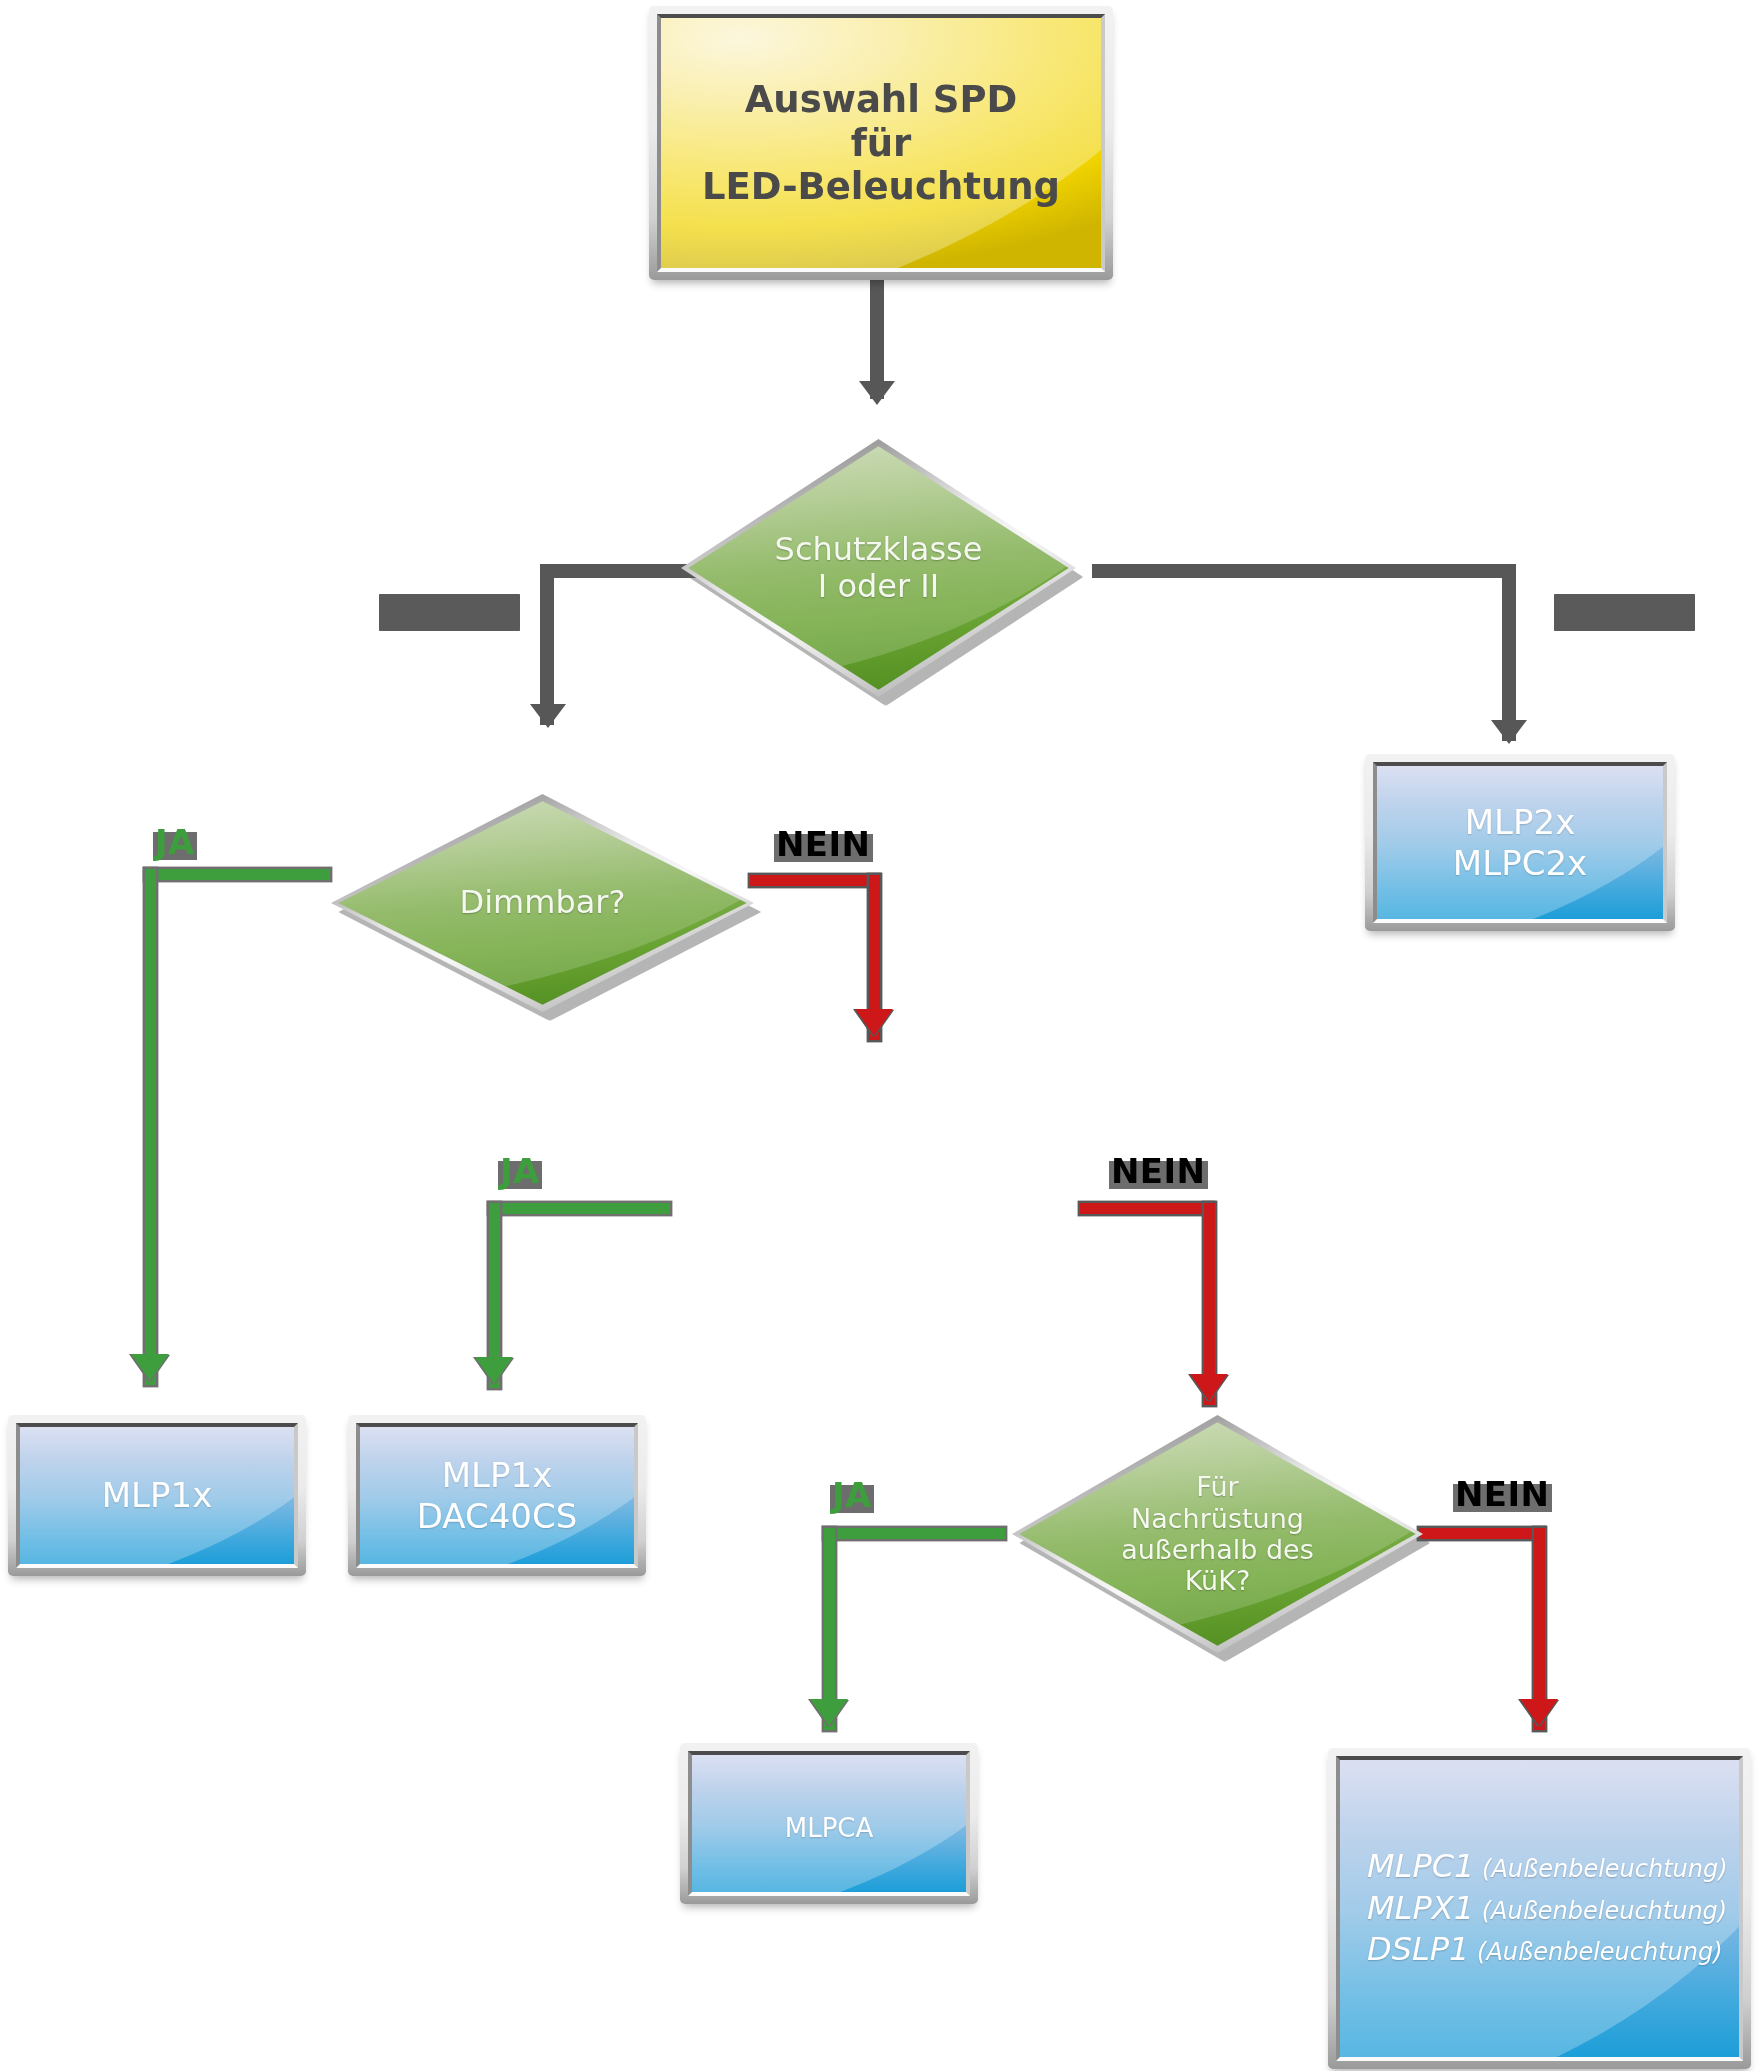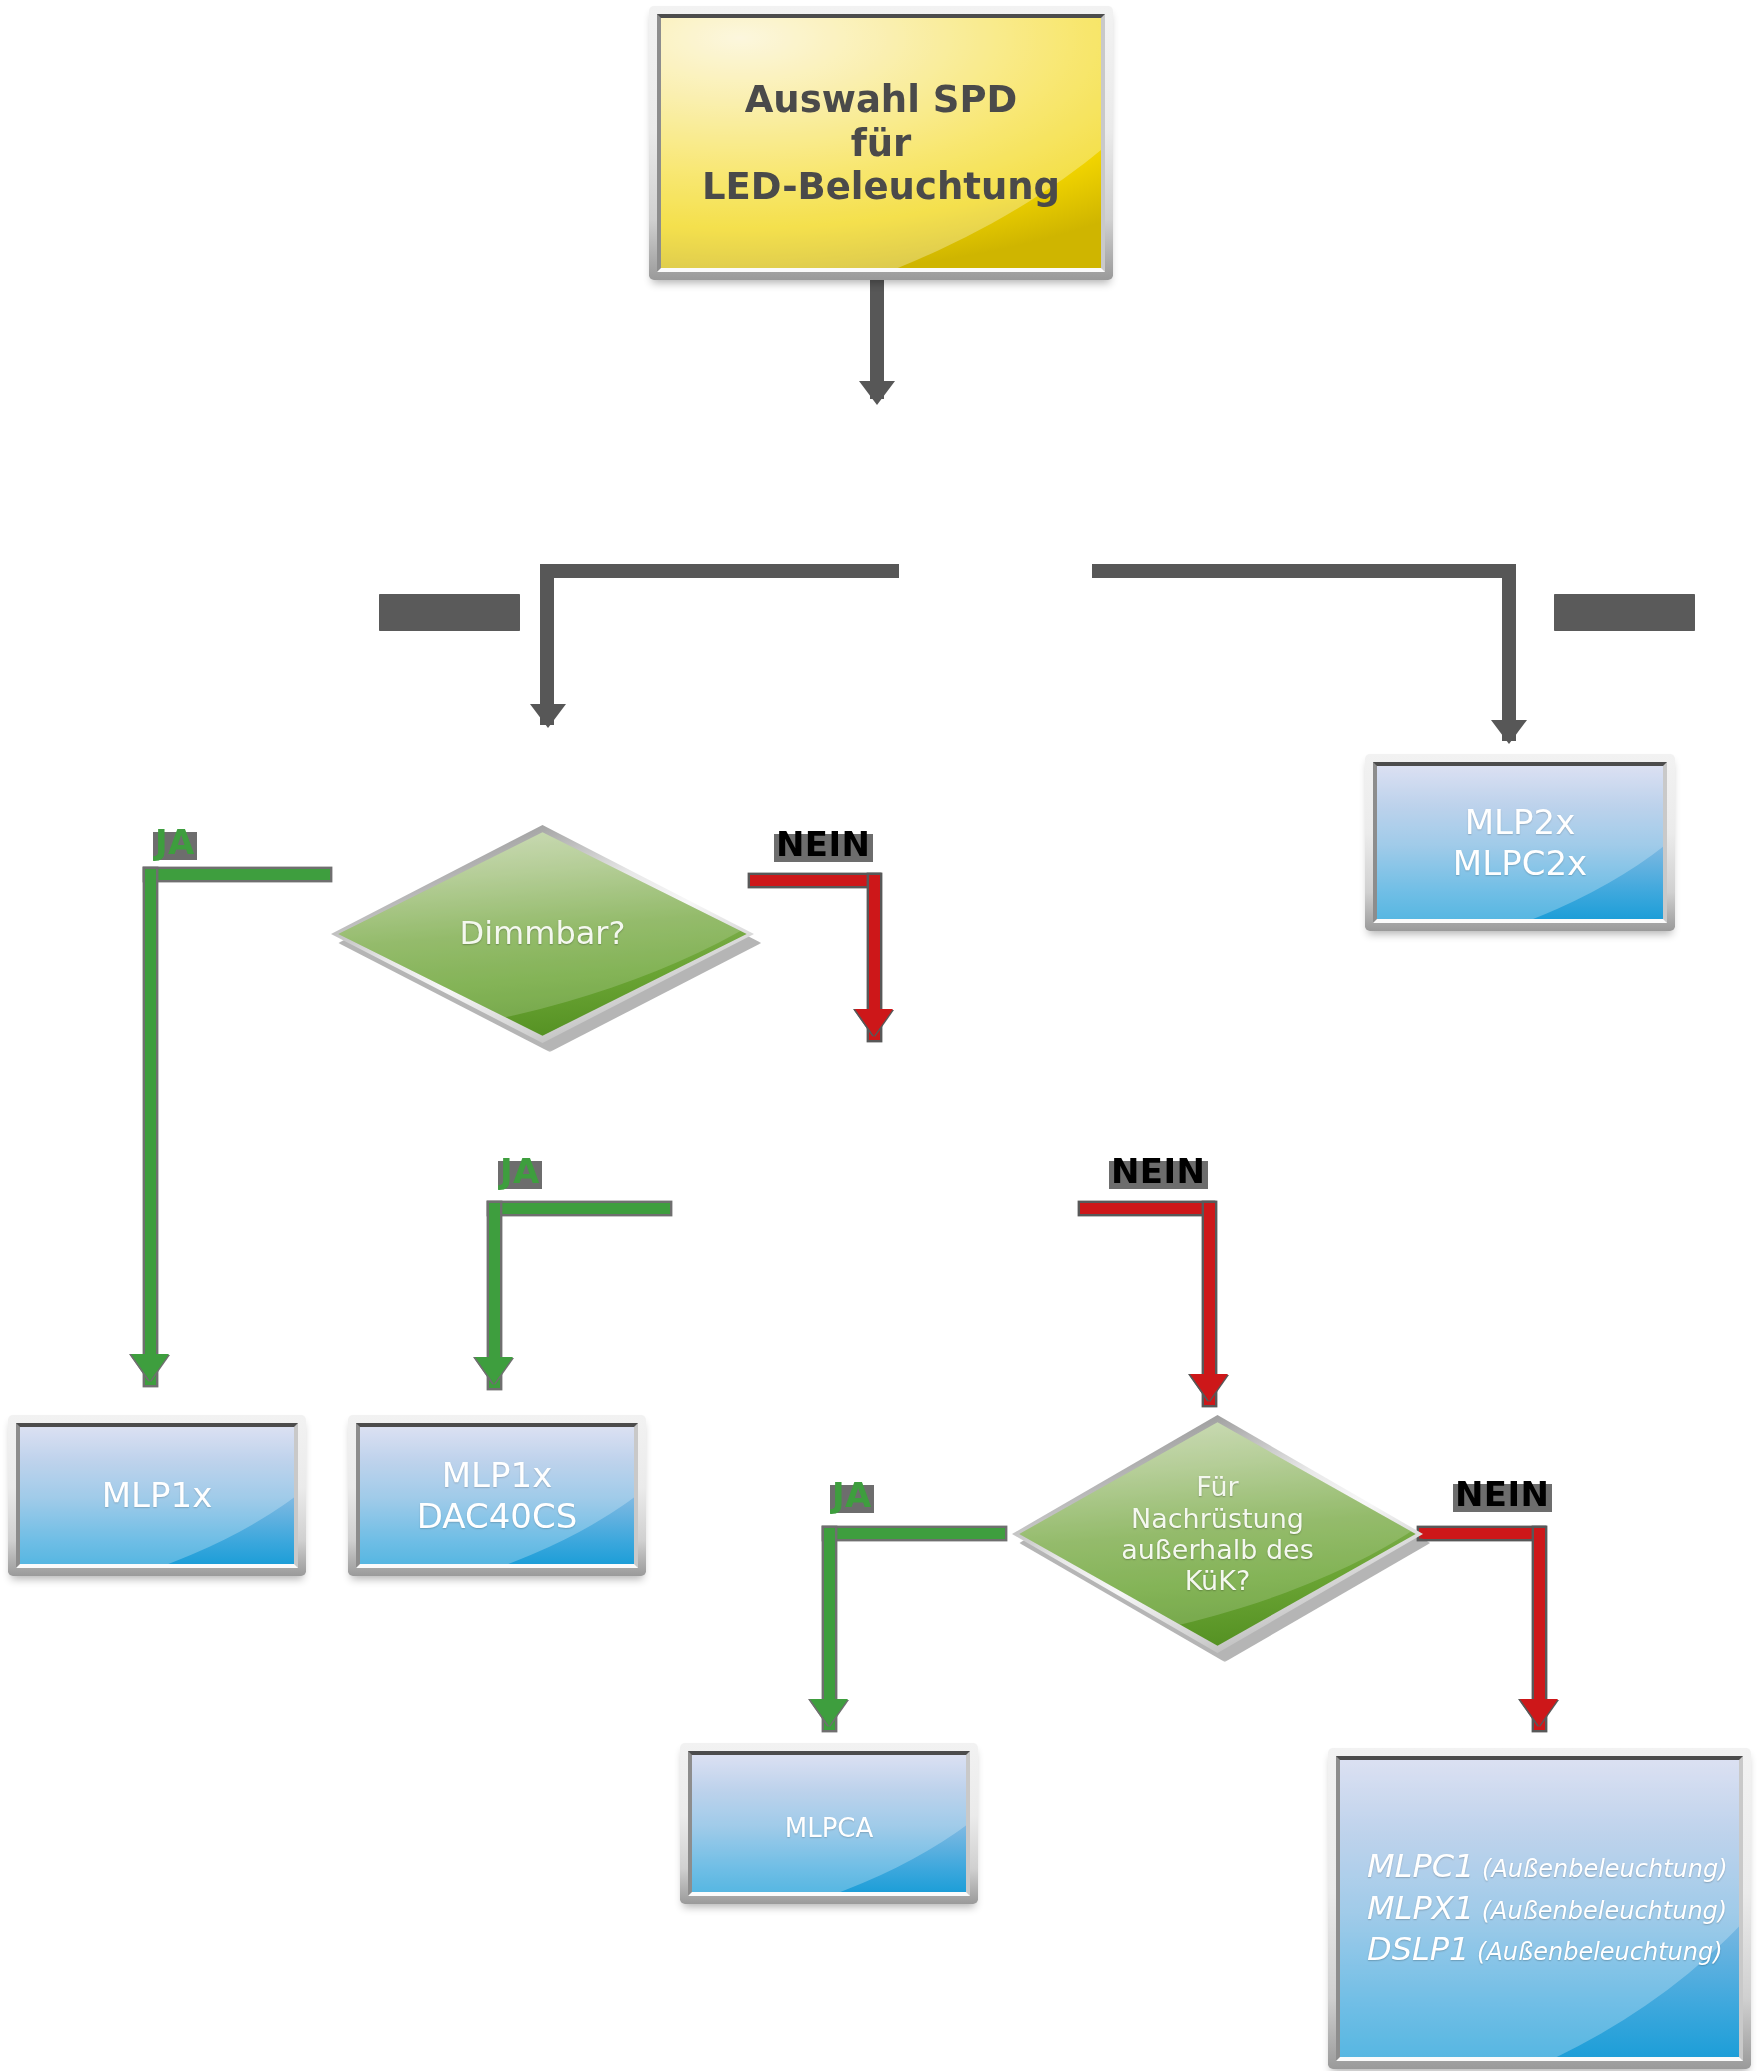--- a/index.html
+++ b/index.html
@@ -307,33 +307,42 @@
       <div class="fill"></div>
       <div class="gloss"></div>
       <div class="label" style="font-size:37px;">
         <div>Auswahl SPD</div>
         <div>für</div>
         <div>LED-Beleuchtung</div>
       </div>
     </div>
   </div>
 
+  <div class="node-diamond" style="left:681px;top:439px;width:395px;height:258px;">
+    <div class="shadow"></div>
+    <div class="frame"></div>
+    <div class="face"></div>
+    <div class="label" style="font-size:32px;">
+      <div>Schutzklasse</div>
+      <div>I oder II</div>
+    </div>
+  </div>
 
   <div class="node-box box-blue" style="left:1365px;top:754px;width:310px;height:177px;">
     <div class="inner">
       <div class="fill"></div>
       <div class="gloss"></div>
       <div class="label" style="font-size:34px;">
         <div>MLP2x</div>
         <div>MLPC2x</div>
       </div>
     </div>
   </div>
 
-  <div class="node-diamond" style="left:331px;top:825px;width:423px;height:218px;">
+  <div class="node-diamond" style="left:331px;top:794px;width:423px;height:218px;">
     <div class="shadow"></div>
     <div class="frame"></div>
     <div class="face"></div>
     <div class="label" style="font-size:32px;">
       <div>Dimmbar?</div>
     </div>
   </div>
 
 
   <div class="node-diamond" style="left:1012px;top:1415px;width:411px;height:238px;">

